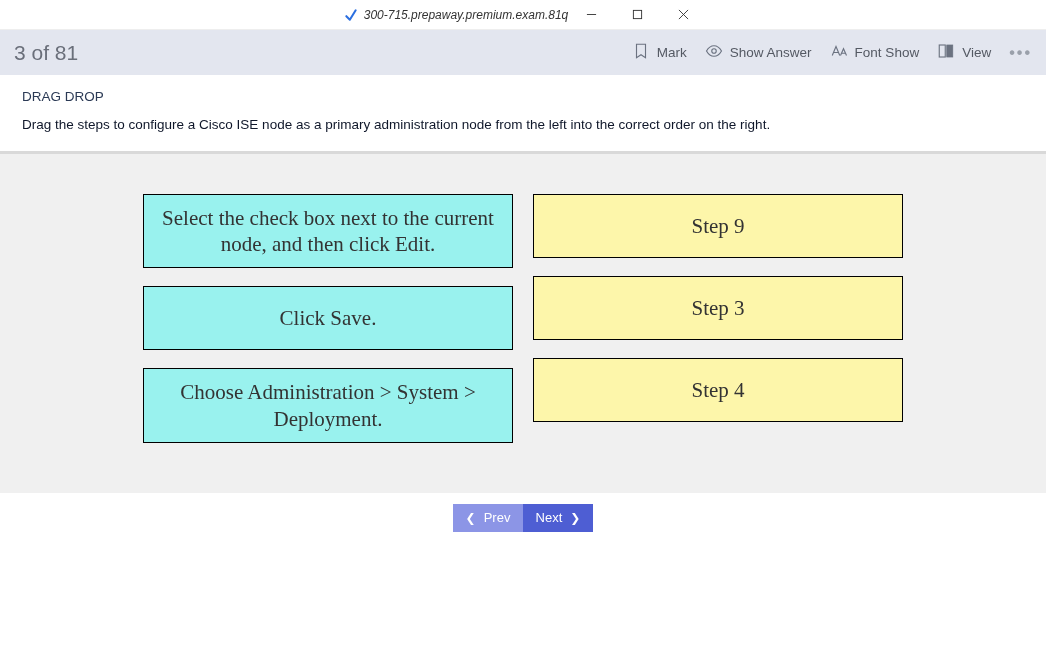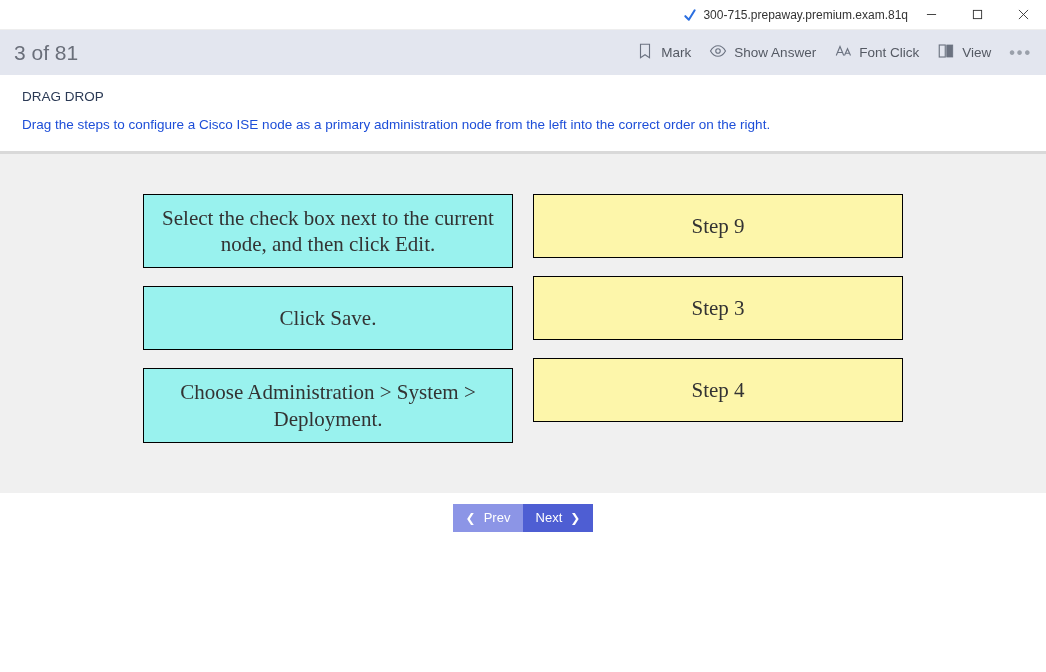--- a/index.html
+++ b/index.html
@@ -1,34 +1,34 @@
 <!DOCTYPE html>
 <html><head>
 <meta charset="utf-8">
 <style>
   * { box-sizing: border-box; }
   html, body { margin:0; padding:0; width:1046px; height:672px; font-family: "Segoe UI", Arial, sans-serif; background:#fff; color:#333; }
   
-  .titlebar { height:30px; display:flex; align-items:center; justify-content:flex-end; border-bottom:1px solid #eee; padding-left:4px; }
+  .titlebar { height:30px; display:flex; align-items:center; justify-content:center; border-bottom:1px solid #eee; padding-left:4px;font-style:italic; }
   .titlebar-left { display:flex; align-items:center; gap:6px; }
   .app-logo { width:14px; height:14px; }
   .title-text { font-size:12px; color:#333; }
   .win-controls { display:flex; }
   .win-btn { width:46px; height:30px; display:flex; align-items:center; justify-content:center; font-size:12px; color:#333; }
   
   .toolbar { height:45px; background:#e3e6ef; display:flex; align-items:center; justify-content:space-between; padding:0 14px; }
   .page-counter { font-size:21px; color:#6a6f7a; }
   .tool-actions { display:flex; align-items:center; gap:18px; color:#545963; }
   .tool-btn { display:flex; align-items:center; gap:7px; font-size:13.5px; color:#545963; cursor:pointer; }
   .tool-btn svg { width:18px; height:18px; stroke:#6b7280; fill:none; }
   .more-dots { letter-spacing:2px; color:#9aa0aa; font-weight:bold; cursor:pointer; }
   
   .question-head { padding:14px 22px 16px 22px; background:#fff; }
   .question-type { font-size:13.5px; color:#2b3a55; margin-bottom:12px; }
-  .question-text { font-size:13.5px; color:#1d4ed8; line-height:1.4; }
+  .question-text { font-size:13.5px; color:#0f172a; line-height:1.4; }
   
   .panel-wrap { border-top:3px solid #d9d9d9; background:#f0f0f0; padding:40px 0 50px 0; }
   .drag-grid { width:760px; margin:0 auto; display:flex; gap:20px; }
   .col { flex:1; display:flex; flex-direction:column; gap:18px; }
   .card { border:1.5px solid #000; display:flex; align-items:center; justify-content:center; text-align:center; padding:10px 18px; min-height:64px; font-family:"Times New Roman", serif; font-size:21px; line-height:1.25; }
   .src { background:#99F2EE; cursor:move; }
   .dst { background:#FDF6AA; }
   
   .footer-nav { height:50px; display:flex; align-items:center; justify-content:center; background:#fff; gap:0; }
   .nav-btn { height:28px; display:flex; align-items:center; justify-content:center; gap:8px; font-size:13px; color:#fff; cursor:pointer; min-width:70px; }
@@ -88,21 +88,21 @@
       </span>
       <span>Show Answer</span>
     </div>
     <div class="tool-btn">
       <span>
         <svg viewBox="0 0 24 24">
             <path d="M3 18 L8 6 L13 18 M5 14 H11" stroke="#6b7280" stroke-width="1.5" fill="none"></path>
             <path d="M14 18 L18 9 L22 18 M15.5 15 H20.5" stroke="#6b7280" stroke-width="1.5" fill="none"></path>
           </svg>
       </span>
-      <span>Font Click</span>
+      <span>Font Show</span>
     </div>
     <div class="tool-btn">
       <span>
         <svg viewBox="0 0 24 24">
             <rect x="3" y="4" width="8" height="16" stroke="#6b7280" stroke-width="1.5" fill="none"></rect>
             <rect x="13" y="4" width="8" height="16" fill="#6b7280"></rect>
           </svg>
       </span>
       <span>View</span>
     </div>

